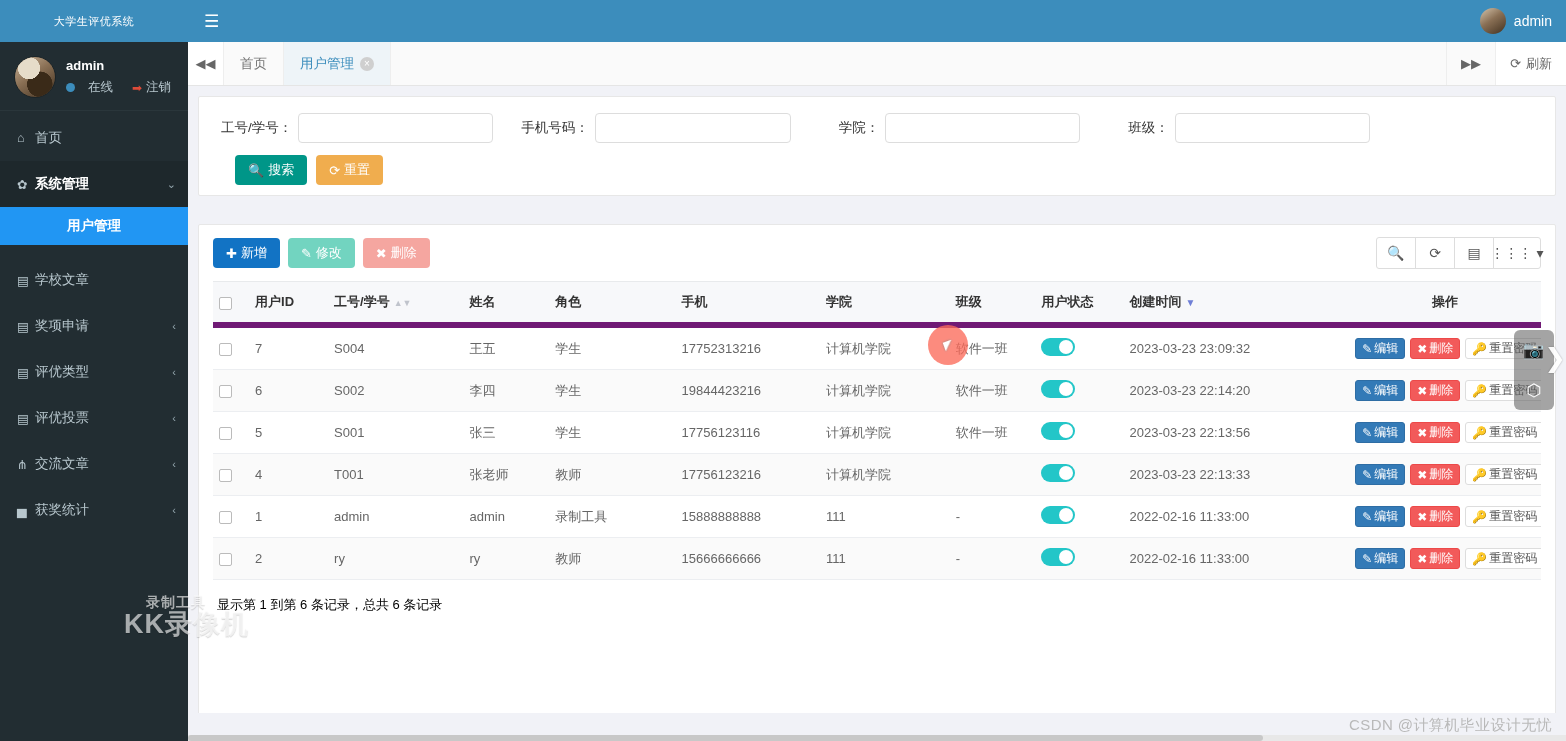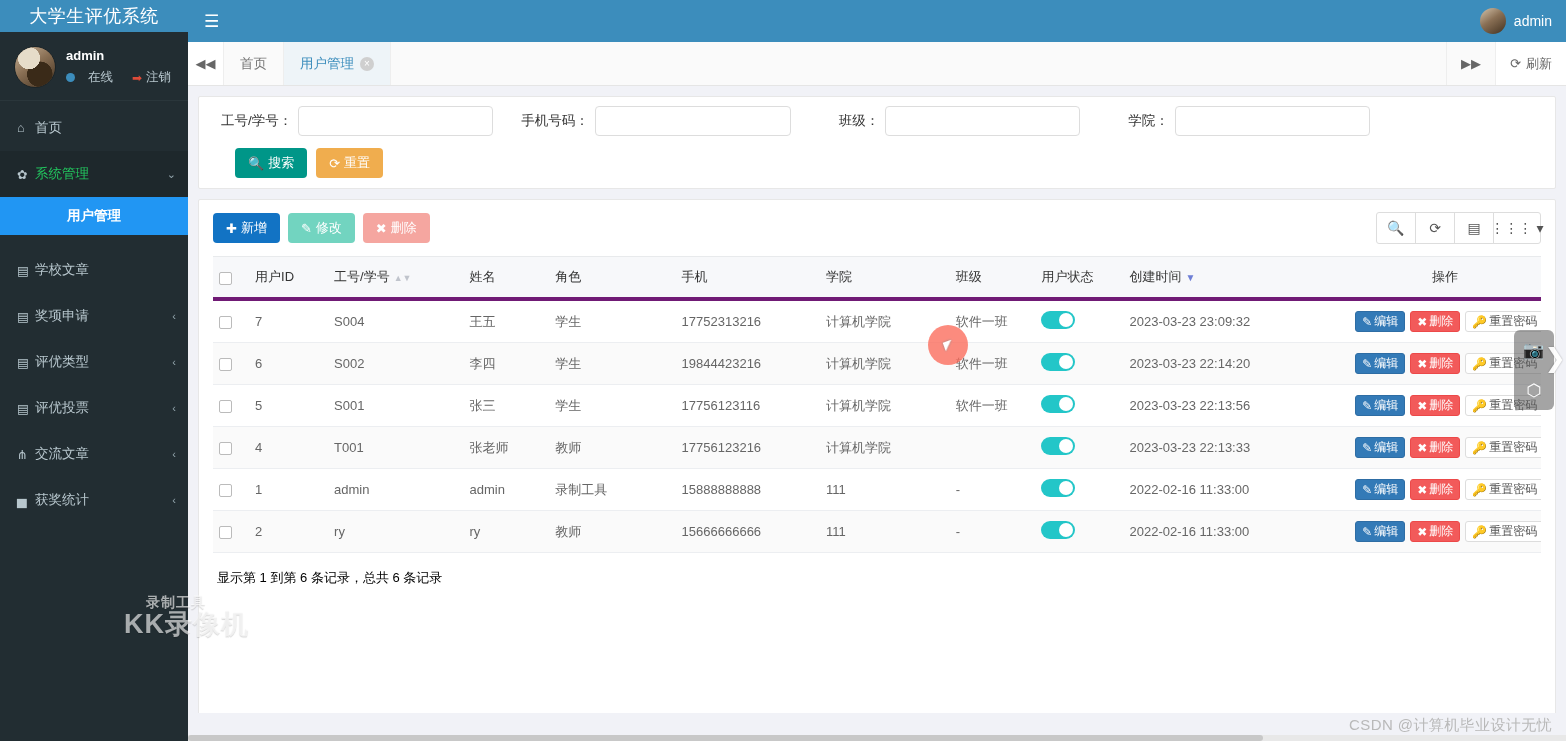--- a/index.html
+++ b/index.html
@@ -15,23 +15,23 @@
   .app { position: relative; width: 1566px; height: 741px; overflow: hidden; }
 
   
   .sidebar {
     position: absolute; left: 0; top: 0;
     width: 188px; height: 741px;
     background: #222d32;
     color: #b8c7ce;
   }
   .logo {
-    height: 32px; background: #3c8dbc;
+    height: 42px; background: #3c8dbc;
     display: flex; align-items: center; justify-content: center;
-    color: #fff; font-size: 18px; letter-spacing: .5px;
+    color: #fff; font-size: 11px; letter-spacing: .5px;
   }
   .userpanel {
     padding: 14px 10px 12px 14px;
     display: flex; align-items: flex-start; gap: 10px;
     border-bottom: 1px solid #2a363b;
   }
   .avatar {
     width: 42px; height: 42px; border-radius: 50%;
     background: linear-gradient(145deg,#cbb59a 0%,#8a7055 45%,#41301f 100%);
     flex: none; border: 1px solid #1b2428; overflow: hidden;
@@ -115,21 +115,21 @@
   }
   .tab-right .tb.grey { background: #fafafa; }
 
   
   .content {
     position: absolute; left: 188px; top: 86px; right: 0; bottom: 28px;
     background: #f1f2f7; padding: 10px 10px 0 10px; overflow: hidden;
   }
   .panel { background: #fff; border: 1px solid #e7e7e7; border-radius: 2px; }
 
-  .searchbox { padding: 9px 14px 10px 14px; margin-bottom: 10px; }
+  .searchbox { padding: 16px 14px 10px 14px; margin-bottom: 28px; }
   .form-row { display: flex; align-items: center; flex-wrap: nowrap; }
   .form-row + .form-row { margin-top: 12px; }
   .fgroup { display: flex; align-items: center; }
   .flabel { font-size: 13.5px; color: #333; white-space: nowrap; margin-right: 6px; }
   .finput {
     height: 30px; border: 1px solid #ddd; border-radius: 4px;
     padding: 0 8px; font-size: 13px; color: #555; outline: none;
     font-family: "Liberation Sans", sans-serif; background: #fff;
   }
   .finput::placeholder { color: #bbb; }
@@ -157,22 +157,22 @@
   .icon-btn {
     width: 40px; height: 32px; border: 1px solid #ddd; background: #fff;
     display: flex; align-items: center; justify-content: center;
     color: #555; font-size: 14px; cursor: pointer; margin-left: -1px;
   }
   .icon-btn:first-child { border-radius: 3px 0 0 3px; margin-left: 0; }
   .icon-btn:last-child { border-radius: 0 3px 3px 0; width: 48px; }
 
   table.grid { width: 100%; border-collapse: collapse; table-layout: fixed; }
   table.grid th {
-    background: #f7f8fa; border-top: 1px solid #e8eaec; border-bottom: 4px solid #701a75;
-    font-size: 13px; color: #333; font-weight: normal; text-align: left;
+    background: #f7f8fa; border-top: 1px solid #e8eaec; border-bottom: 6px solid #701a75;
+    font-size: 13px; color: #333; font-weight: bold; text-align: left;
     padding: 11px 6px; white-space: nowrap;
   }
   table.grid td {
     border-bottom: 1px solid #eceef1; font-size: 13px; color: #666;
     padding: 10px 6px; white-space: nowrap; overflow: hidden;
   }
   table.grid tbody tr.alt { background: #fafafa; }
   .cbx {
     width: 13px; height: 13px; border: 1px solid #bbb; border-radius: 2px;
     background: #fff; display: inline-block; vertical-align: middle; cursor: pointer;
@@ -274,21 +274,21 @@
     </div>
 
     <nav class="menu">
       <div class="menu-item">
         <span class="mi-icon">⌂</span>
         <span class="mi-label">首页</span>
       </div>
 
       <div class="menu-item header-open">
         <span class="mi-icon">✿</span>
-        <span class="mi-label" style="color:#22c55e;font-weight:normal">系统管理</span>
+        <span class="mi-label" style="color:#ffffff;font-weight:bold">系统管理</span>
         <span class="mi-arrow">⌄</span>
       </div>
       <div class="sub-wrap">
         <div class="sub-item active">
           <span>用户管理</span>
         </div>
       </div>
       <div class="sub-gap"></div>
 
       <div class="menu-item">
@@ -356,25 +356,25 @@
       <div class="form-row">
         <div class="fgroup" style="margin-left:8px;">
           <span class="flabel">工号/学号：</span>
           <input class="finput w195" value="" placeholder="" style="">
         </div>
         <div class="fgroup" style="margin-left:28px;">
           <span class="flabel">手机号码：</span>
           <input class="finput w196" value="" placeholder="" style="">
         </div>
         <div class="fgroup" style="margin-left:48px;">
+          <span class="flabel">学院：</span>
+          <input class="finput w195" value="" placeholder="" style="">
+        </div>
+        <div class="fgroup" style="margin-left:48px;">
           <span class="flabel">班级：</span>
-          <input class="finput w195" value="" placeholder="" style="">
-        </div>
-        <div class="fgroup" style="margin-left:48px;">
-          <span class="flabel">学院：</span>
           <input class="finput w195" value="" placeholder="" style="">
         </div>
       </div>
 
       <div class="form-row">
         <button class="btn btn-search" style="margin-left:22px;">
           <span>🔍</span>
           <span>搜索</span>
         </button>
         <button class="btn btn-reset">

